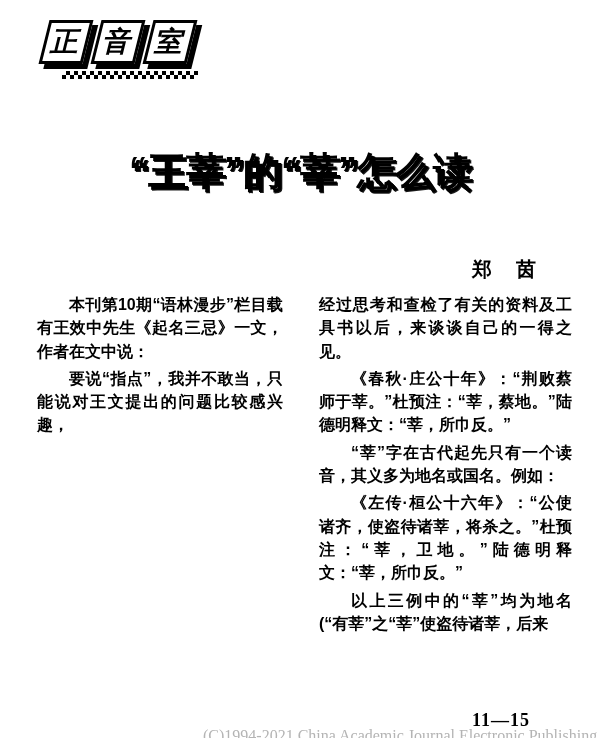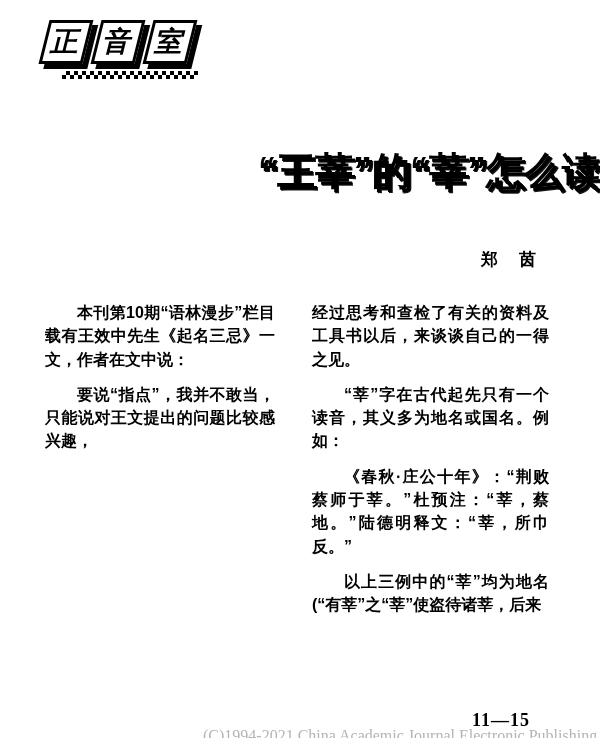--- a/index.html
+++ b/index.html
@@ -50,48 +50,48 @@
       conic-gradient(#000 25%, transparent 0 50%, #000 0 75%, transparent 0)
       0 0 / 8px 8px repeat;
   }
 
   
   .article-title {
     position: absolute;
     left: 0;
     top: 146px;
     width: 100%;
-    text-align: right;
+    text-align: center;
     font-size: 38px;
     font-weight: 900;
     letter-spacing: 0px;
     color: #000;
     text-shadow: 3px 3px 0 #000, 4px 4px 0 #1a1a1a;
   }
   .author {
     position: absolute;
     right: 62px;
-    top: 248px;
-    font-size: 17px;
+    top: 256px;
+    font-size: 20px;
     font-weight: 700;
     letter-spacing: 2px;
   }
 
   
   .col {
     position: absolute;
     top: 289px;
     font-size: 16px;
     line-height: 23.3px;
     text-align: justify;
     font-weight: 600;
   }
   .col-left  { left: 33px;  width: 254px; }
-  .col-right { left: 300px; width: 261px; }
-  .col p { margin: 12px; }
+  .col-right { left: 315px; width: 261px; }
+  .col p { margin: 4px; }
   .col p.indent { text-indent: 2em; }
 
   
   .page-number {
     position: absolute;
     left: 472px;
     top: 710px;
     font-family: "Liberation Serif", serif;
     font-size: 18px;
     font-weight: 700;
@@ -129,21 +129,22 @@
 
   <div class="author">郑　茵</div>
 
   <div class="col col-left">
     <p class="indent">本刊第10期“语林漫步”栏目载有王效中先生《起名三忌》一文，作者在文中说：</p>
     <p class="indent">要说“指点”，我并不敢当，只能说对王文提出的问题比较感兴趣，</p>
   </div>
 
   <div class="col col-right">
     <p>经过思考和查检了有关的资料及工具书以后，来谈谈自己的一得之见。</p>
+    <p class="indent">《春秋·庄公十年》：“荆败蔡师于莘。”杜预注：“莘，蔡地。”陆德明释文：“莘，所巾反。”</p>
     <p class="indent">“莘”字在古代起先只有一个读音，其义多为地名或国名。例如：</p>
-    <p class="indent">《春秋·庄公十年》：“荆败蔡师于莘。”杜预注：“莘，蔡地。”陆德明释文：“莘，所巾反。”</p>
+    <p class="indent">《左传·桓公十六年》：“公使诸齐，使盗待诸莘，将杀之。”杜预注：“莘，卫地。”陆德明释文：“莘，所巾反。”</p>
     <p class="indent">以上三例中的“莘”均为地名(“有莘”之“莘”使盗待诸莘，后来</p>
   </div>
 
   <div class="page-number">11—15</div>
   <div class="watermark">(C)1994-2021 China Academic Journal Electronic Publishing House. All rights reserved.</div>
 
 </div>
 
 </body></html>

